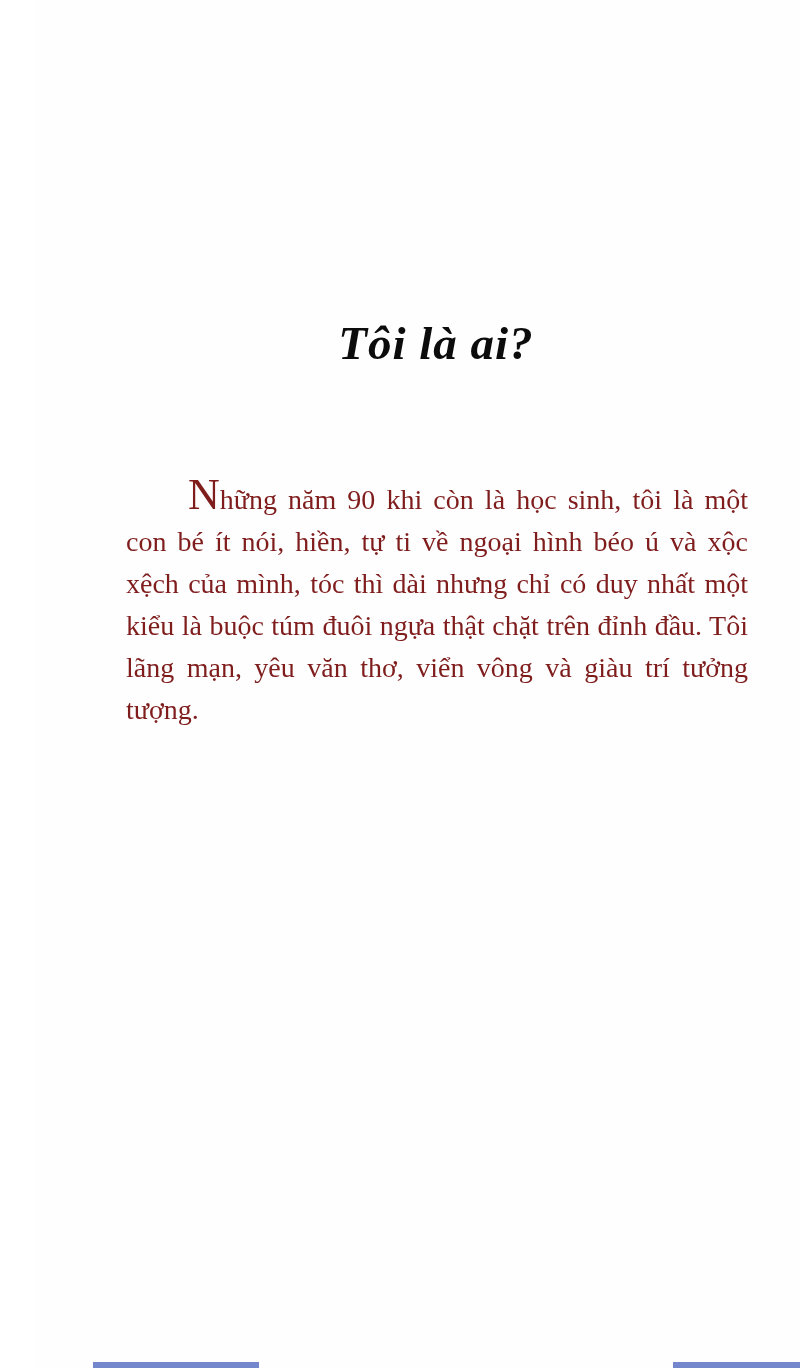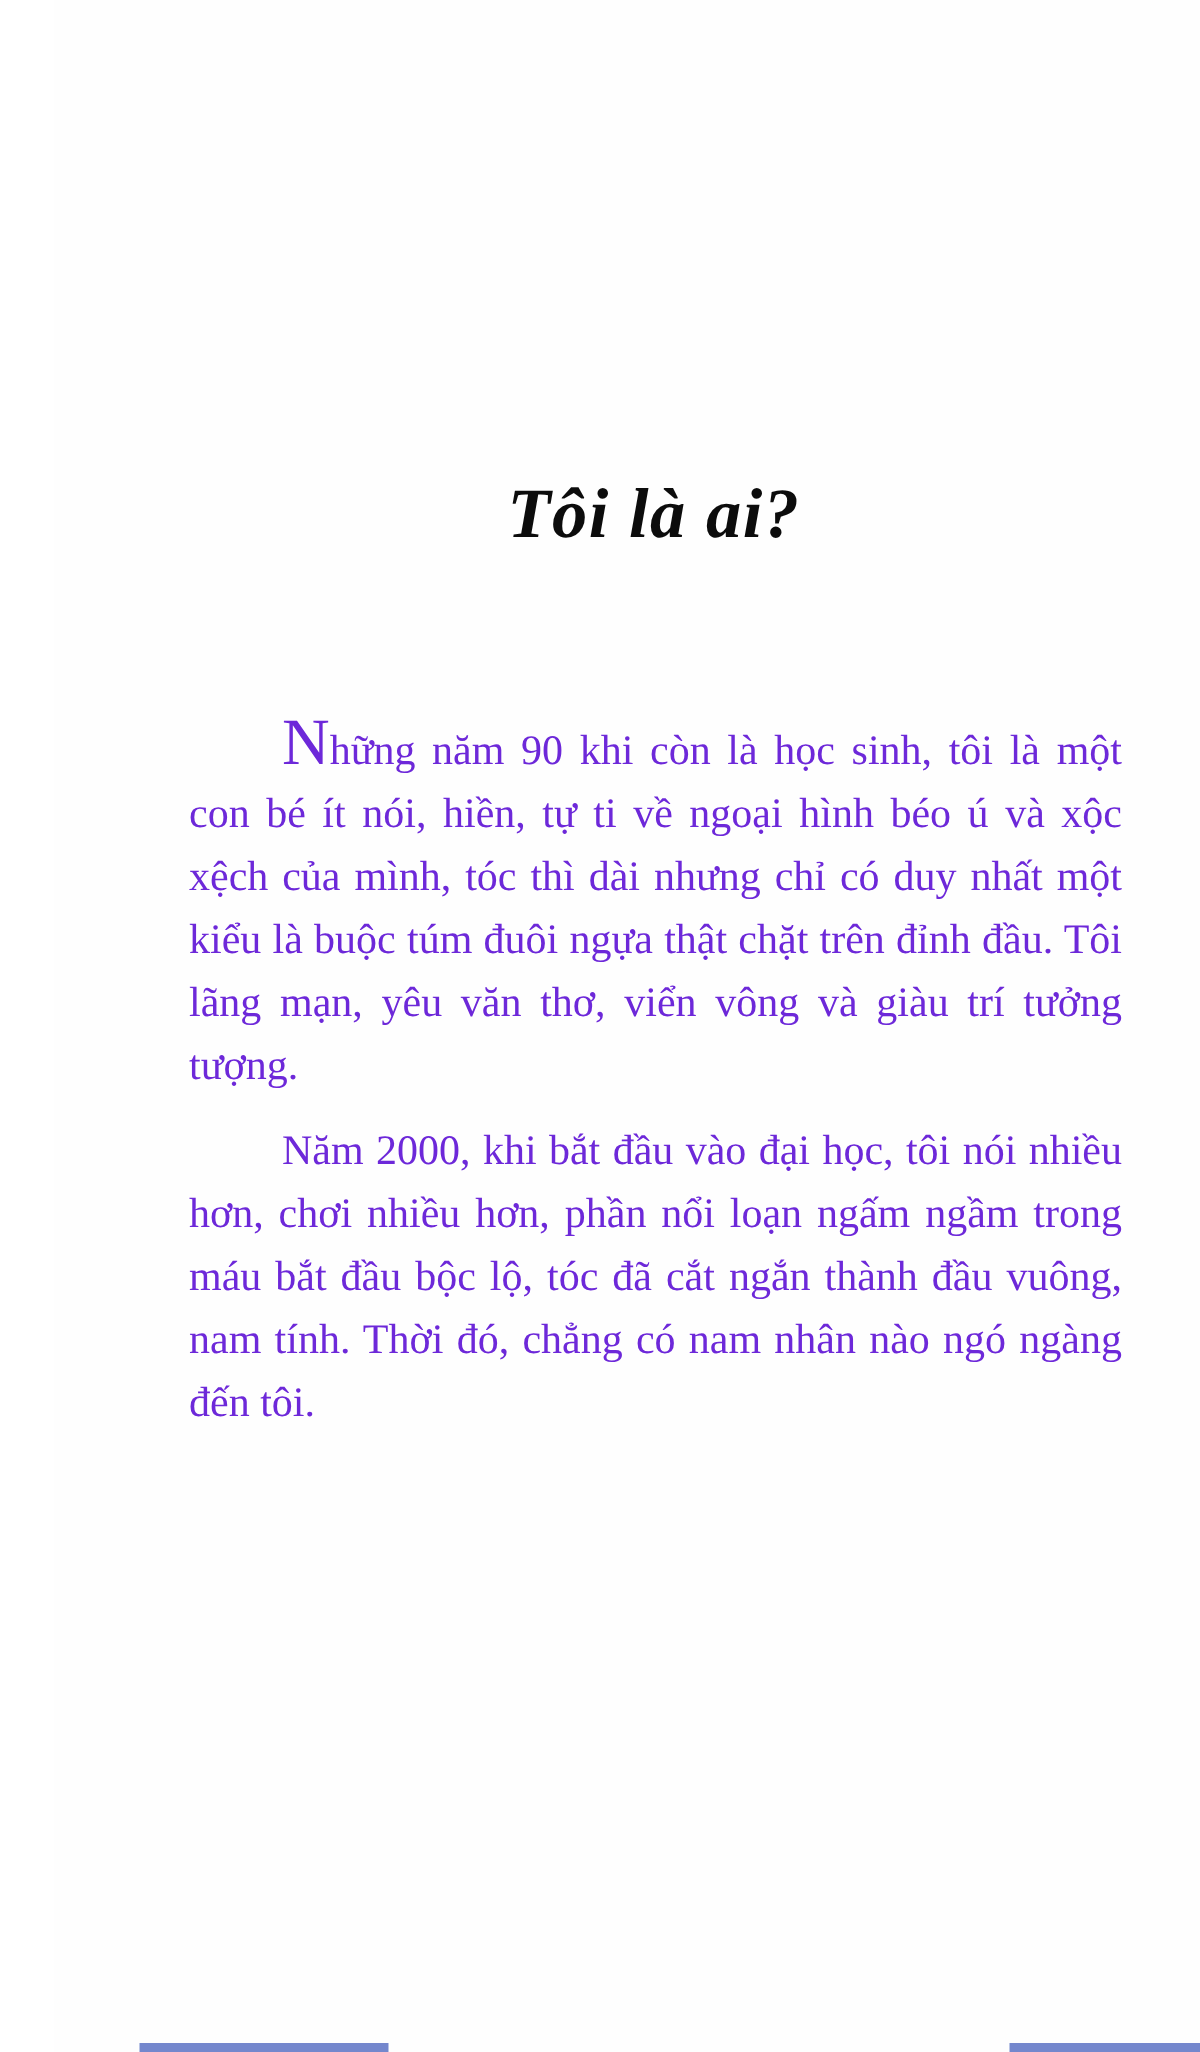--- a/index.html
+++ b/index.html
@@ -55,22 +55,21 @@
   .footer-mark-left  { left: 57px;  width: 166px; }
   .footer-mark-right { left: 637px; width: 163px; }
 </style>
 </head>
 <body>
 
 <div class="page" style="background: rgb(254, 254, 254); margin-left: 36px;">
 
   <h1 class="chapter-title">Tôi là ai?</h1>
 
-  <div class="body-text" style="color: #6d28d9;">
+  <div class="body-text" style="color: #7f1d1d;">
       <p><span class="initial">N</span>hững năm 90 khi còn là học sinh, tôi là một con bé ít nói, hiền, tự ti về ngoại hình béo ú và xộc xệch của mình, tóc thì dài nhưng chỉ có duy nhất một kiểu là buộc túm đuôi ngựa thật chặt trên đỉnh đầu. Tôi lãng mạn, yêu văn thơ, viển vông và giàu trí tưởng tượng.</p>
-      <p>Năm 2000, khi bắt đầu vào đại học, tôi nói nhiều hơn, chơi nhiều hơn, phần nổi loạn ngấm ngầm trong máu bắt đầu bộc lộ, tóc đã cắt ngắn thành đầu vuông, nam tính. Thời đó, chẳng có nam nhân nào ngó ngàng đến tôi.</p>
     </div>
 
   <div class="footer-mark footer-mark-left" style="background: rgb(116, 135, 205);"></div>
 
   <div class="footer-mark footer-mark-right" style="background: rgb(116, 135, 205);"></div>
 
 </div>
 
 </body></html>

